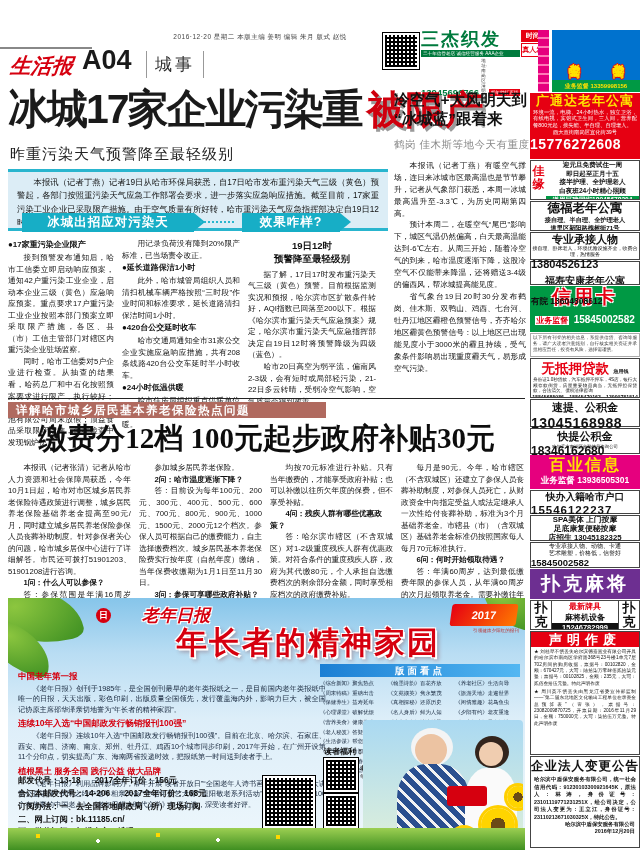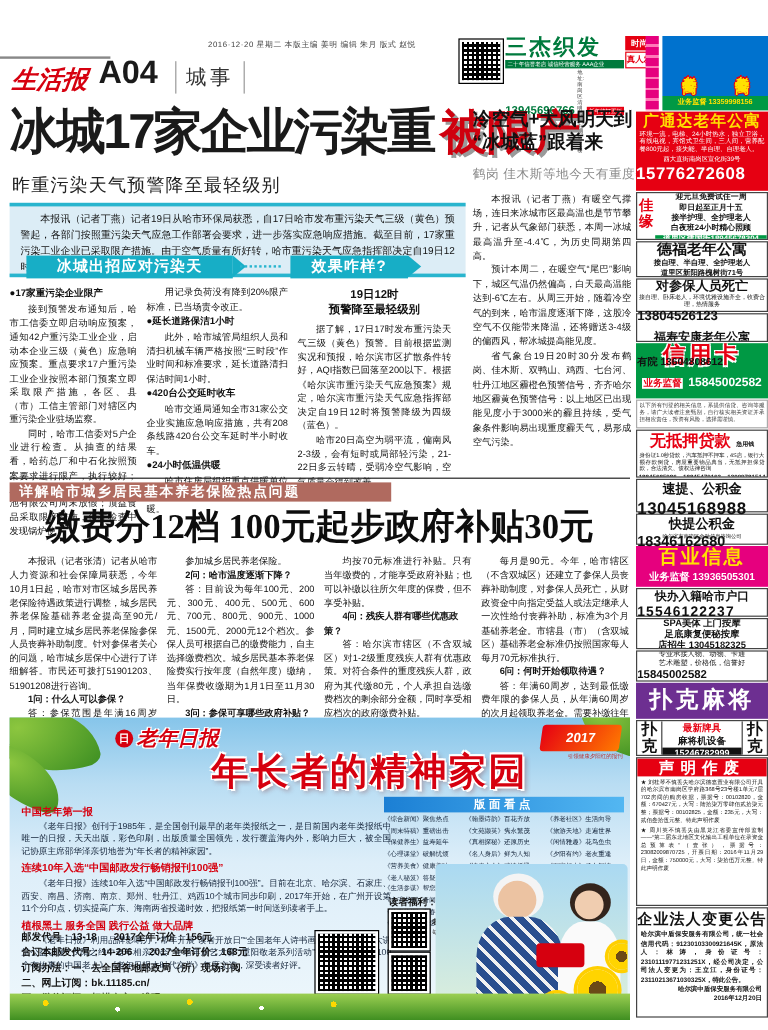--- a/index.html
+++ b/index.html
@@ -66,21 +66,21 @@
   .penbody p{text-indent:2em;}
   .q{font-weight:bold;text-indent:2em;}
   
   .dad{left:8px;top:598px;width:517px;height:252px;background:linear-gradient(180deg,#86c5ea 0%,#b9ddf3 22%,#ddeef9 48%,#eef7fc 100%);overflow:hidden;}
   .leaf{position:absolute;background:radial-gradient(ellipse at 30% 30%,#8cc63f,#3d8f22);border-radius:10% 90% 15% 85%;}
   .leafL{left:-18px;top:-14px;width:90px;height:62px;transform:rotate(-12deg);}
   .leafL2{left:-24px;top:28px;width:70px;height:44px;transform:rotate(18deg);}
   .leafR{right:-16px;top:-12px;width:60px;height:40px;transform:rotate(14deg);}
   .dad-logo{position:absolute;left:88px;top:6px;display:flex;align-items:center;gap:3px;}
   .dad-logocircle{width:15px;height:15px;border-radius:50%;background:#d6000f;color:#fff;font-size:9px;font-weight:bold;text-align:center;line-height:15px;}
-  .dad-logotext{font-size:17px;font-weight:900;font-style:italic;color:#d6000f;text-shadow:1px 1px 0 #fff,-1px -1px 0 #fff,1px -1px 0 #fff,-1px 1px 0 #fff;}
+  .dad-logotext{font-size:17px;font-weight:900;font-style:italic;color:#d6000f;text-shadow:1px 1px 0 #fff,-1px -1px 0 #fff,1px -1px 0 #fff,-1px 1px 0 #fff;margin-left:28px;}
   .dad-title{position:absolute;left:120px;top:24px;width:360px;text-align:center;font-size:31px;font-weight:900;color:#d6000f;letter-spacing:2px;text-shadow:2px 2px 0 #fff,-1px -1px 0 #fff,1px -1px 0 #fff,-1px 1px 0 #fff,3px 3px 4px rgba(120,30,30,.45);white-space:nowrap;}
   .dad-badge{position:absolute;right:8px;top:6px;width:66px;height:22px;background:linear-gradient(120deg,#e60012,#ff7a00);transform:skewX(-8deg);color:#fff;font-weight:900;font-size:11px;text-align:center;line-height:22px;border-radius:3px;}
   .dad-badgesub{position:absolute;right:6px;top:30px;font-size:4.6px;color:#b33;white-space:nowrap;}
   .cloudheart{position:absolute;right:26px;top:128px;width:34px;height:22px;background:#fff;border-radius:50%;box-shadow:-14px 4px 0 -4px #fff,14px 4px 0 -6px #fff;opacity:.9;}
   .dad-left{position:absolute;left:10px;top:70px;width:308px;}
   .dad-h{font-size:8.5px;font-weight:900;color:#d6000f;margin:3px 0 1px;}
   .dad-p{font-size:7.2px;line-height:1.45;color:#14243a;text-indent:2em;text-align:justify;}
   .dad-sub{position:absolute;left:10px;top:176px;width:250px;font-size:8.3px;font-weight:bold;color:#111;line-height:1.55;}
   .dad-sub .pair{display:flex;gap:14px;}
   .dad-qr{position:absolute;left:255px;top:178px;width:48px;height:48px;}
@@ -246,21 +246,21 @@
       <p class="jt">据了解，17日17时发布重污染天气三级（黄色）预警。目前根据监测实况和预报，哈尔滨市区扩散条件转好，AQI指数已回落至200以下。根据《哈尔滨市重污染天气应急预案》规定，哈尔滨市重污染天气应急指挥部决定自19日12时将预警降级为四级（蓝色）。</p>
       <p class="jt">哈市20日高空为弱平流，偏南风2-3级，会有短时或局部轻污染，21-22日多云转晴，受弱冷空气影响，空气质量会得到改善。</p>
     </div>
   </div>
 
   <div class="abs weather">
     <div class="w-t">冷空气+大风明天到</div>
     <div class="w-t">“冰城蓝”跟着来</div>
     <div class="w-sub">鹤岗 佳木斯等地今天有重度霾</div>
     <div class="w-body jt">
-      <p>本报讯（记者丁燕）有暖空气撑场，连日来冰城市区最高温也是节节攀升，记者从气象部门获悉，本周一冰城最高温升至-4.4℃，为历史同期第四高。</p>
+      <p>本报讯（记者丁燕）有暖空气撑场，连日来冰城市区最高温也是节节攀升，记者从气象部门获悉，本周一冰城最高温升至-3.3℃，为历史同期第四高。</p>
       <p>预计本周二，在暖空气“尾巴”影响下，城区气温仍然偏高，白天最高温能达到-6℃左右。从周三开始，随着冷空气的到来，哈市温度逐渐下降，这股冷空气不仅能带来降温，还将赠送3-4级的偏西风，帮冰城提高能见度。</p>
       <p>省气象台19日20时30分发布鹤岗、佳木斯、双鸭山、鸡西、七台河、牡丹江地区霾橙色预警信号，齐齐哈尔地区霾黄色预警信号：以上地区已出现能见度小于3000米的霾且持续，受气象条件影响易出现重度霾天气，易形成空气污染。</p>
     </div>
   </div>
 
   <div class="abs rule1"></div>
   <div class="abs kicker">详解哈市城乡居民基本养老保险热点问题</div>
   <div class="abs penhead">缴费分12档 100元起步政府补贴30元</div>
   <div class="abs penbody">
     <div class="pencol">
@@ -406,21 +406,21 @@
     </div>
 
     <div class="sb s-df bdr">
       <div class="t">德福老年公寓</div>
       <div class="l">接自理、半自理、全护理老人</div>
       <div class="l">道里区新阳路槐树街71号</div>
 
     </div>
 
     <div class="sb s-xyq bdr">
-      <div class="t">对参保人员死亡</div>
+      <div class="t">专业承接人物</div>
       <div class="l">接自理、卧床老人，环境优雅设施齐全，收费合理，热情服务</div>
       <div class="ph">13804526123</div>
     </div>
 
     <div class="sb s-fs bdr">
       <div class="t">福寿安康老年公寓</div>
       <div class="l">道里安红街与安心街交叉口</div>
       <div class="ph">有院 13604808612</div>
     </div>
 

